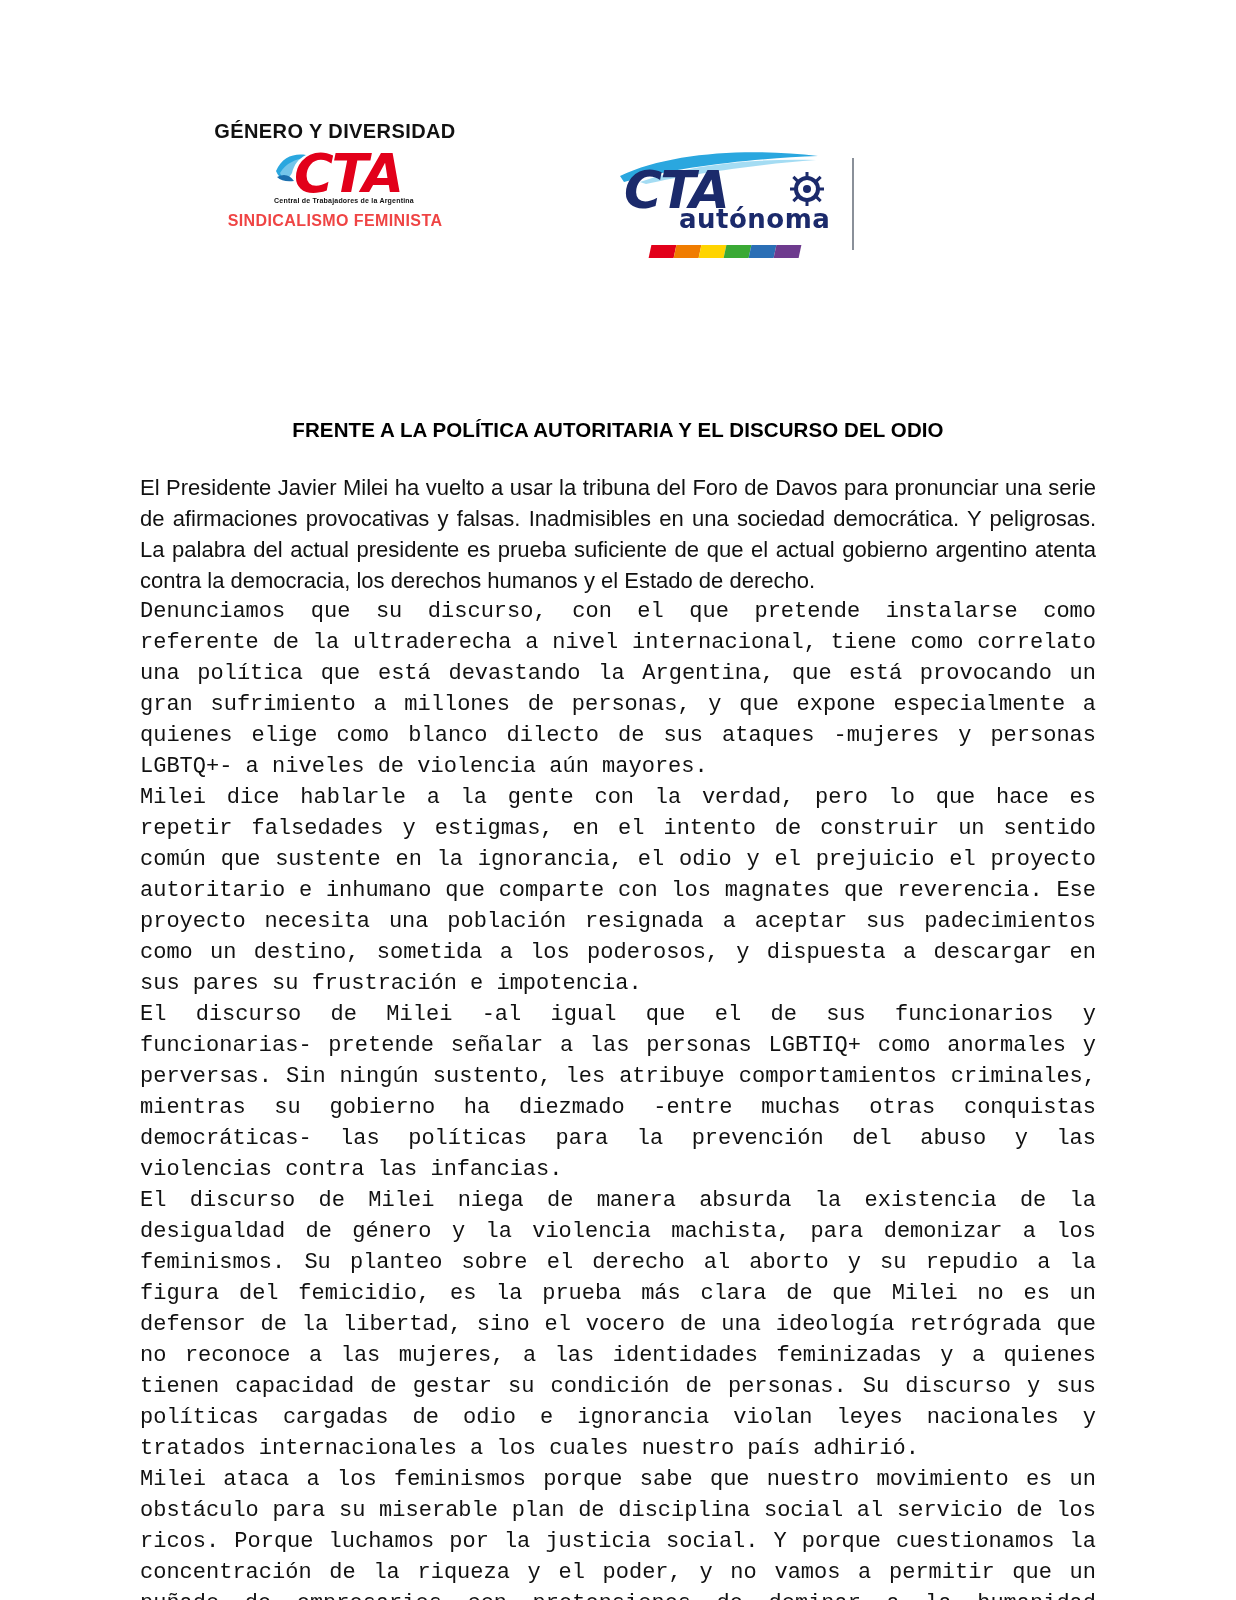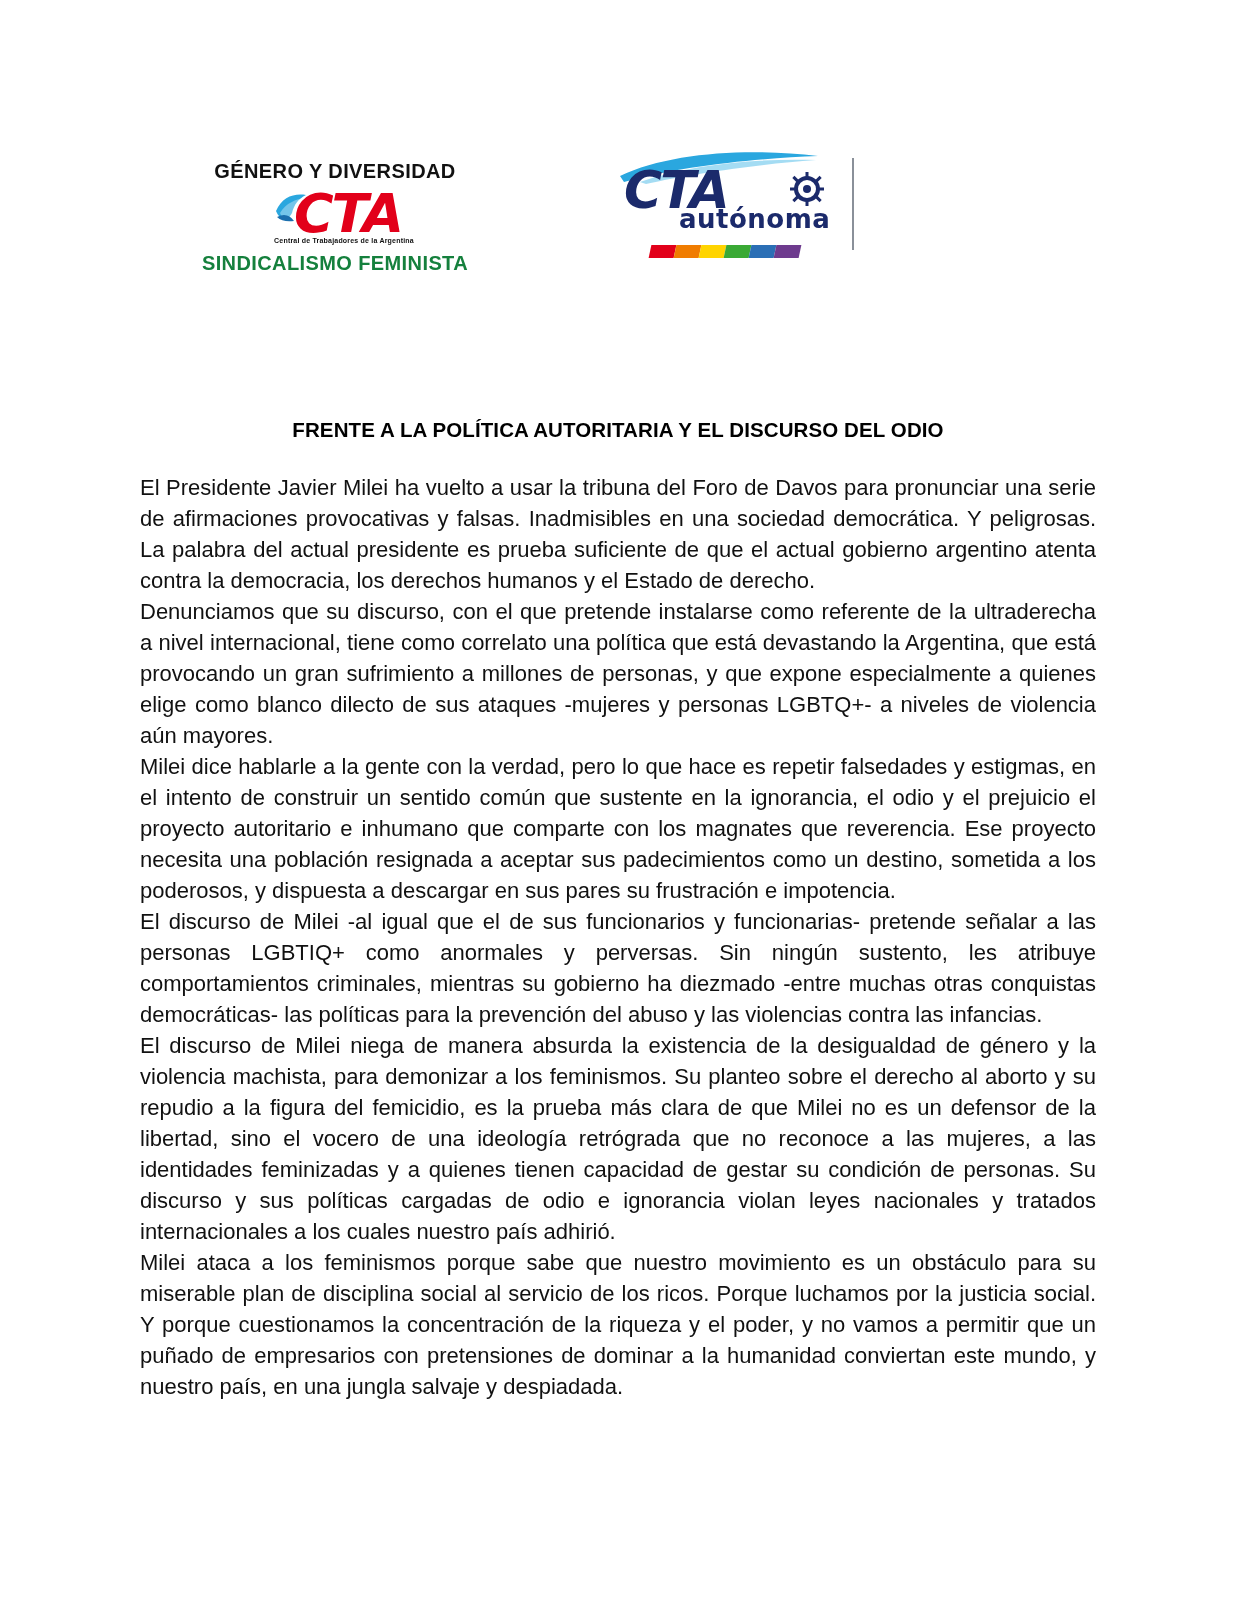--- a/index.html
+++ b/index.html
@@ -38,21 +38,20 @@
     align-items: center;
     width: 270px;
   }
   .logo-left .top-line {
     font-family: "Liberation Sans", sans-serif;
     font-weight: bold;
     font-size: 20px;
     letter-spacing: 0.4px;
     color: #111111;
     white-space: nowrap;
-    margin-top: 40px;
   }
   .cta-word {
     position: relative;
     display: flex;
     align-items: center;
     justify-content: center;
     margin: 2px 0 0 0;
     height: 58px;
   }
   .cta-word .bird {
@@ -76,23 +75,23 @@
     font-size: 7px;
     color: #111;
     font-weight: bold;
     letter-spacing: 0.2px;
     margin-top: -6px;
     margin-left: 18px;
   }
   .logo-left .bottom-line {
     font-family: "Liberation Sans", sans-serif;
     font-weight: bold;
-    font-size: 20px;
+    font-size: 16px;
     letter-spacing: 0.4px;
-    color: #15803d;
+    color: #ef4444;
     margin-top: 8px;
     white-space: nowrap;
   }
 
   
   .logo-right {
     display: flex;
     align-items: center;
     gap: 22px;
     margin-top: 28px;
@@ -171,21 +170,21 @@
     letter-spacing: 0.1px;
   }
   .doc-body p {
     margin: 16px 0 0 0;
     text-align: justify;
     font-family: "Liberation Sans", sans-serif;
     font-size: 22px;
     line-height: 31px;
     color: #111111;
   }
-  .doc-body p + p { margin-top: 0px; }
+  .doc-body p + p { margin-top: 0px; font-family: Liberation Mono, monospace; }
 </style>
 </head>
 <body>
 
 <div class="page">
 
   <div class="letterhead">
 
     <div class="logo-left">
       <div class="top-line">GÉNERO Y DIVERSIDAD</div>

